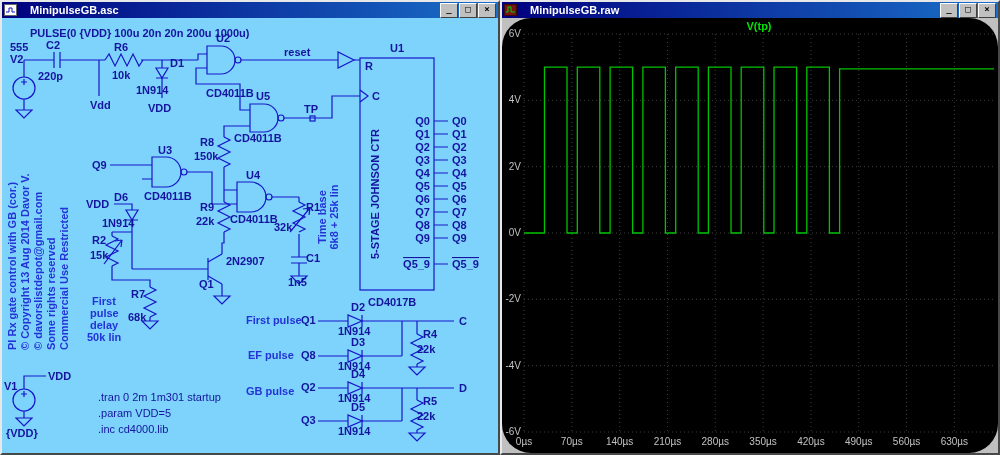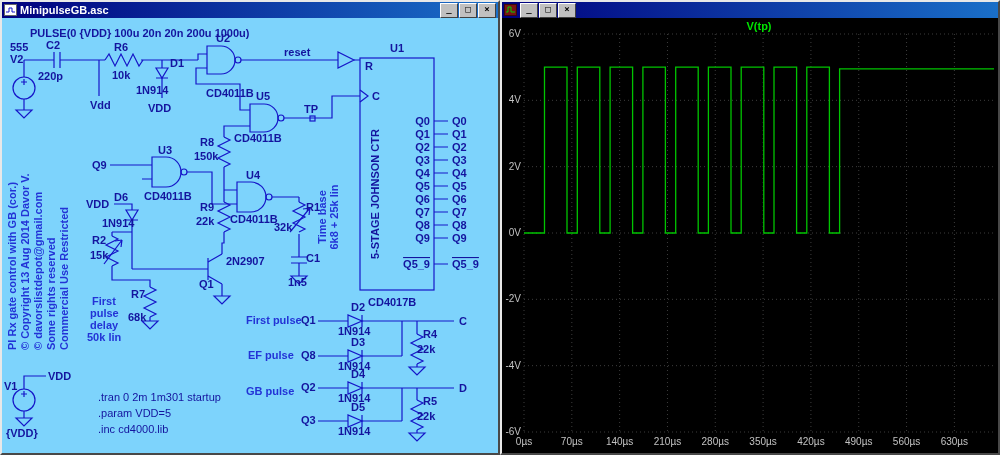--- a/index.html
+++ b/index.html
@@ -1,26 +1,26 @@
 <!DOCTYPE html>
 <html><head>
 <meta charset="utf-8">
 <style>
   html,body{margin:0;padding:0;background:#c0c0c0;}
   #screen{width:1000px;height:455px;display:flex;font-family:"Liberation Sans",sans-serif;}
   .win{box-sizing:border-box;border:2px solid;border-color:#e8e8e8 #484848 #484848 #e8e8e8;display:flex;flex-direction:column;}
   #left-win{width:500px;}
   #right-win{width:500px;}
-  .titlebar{height:16px;flex:0 0 16px;background:linear-gradient(90deg,#00007e,#1a6fc8);display:flex;align-items:center;padding:0 2px;gap:3px;}
+  .titlebar{height:16px;flex:0 0 16px;background:linear-gradient(90deg,#00007e,#1a6fc8);display:flex;align-items:center;padding:0 2px;gap:13px;}
   .title{color:#fff;font:700 11px "Liberation Sans",sans-serif;flex:1;white-space:nowrap;overflow:hidden;}
   .tb-btns{display:flex;gap:1px;}
   .tb-btn{width:16px;height:13px;background:#c0c0c0;border:1px solid;border-color:#fff #404040 #404040 #fff;font:700 9px "DejaVu Sans Mono",monospace;line-height:10px;text-align:center;color:#000;cursor:default;}
   .client{flex:1;overflow:hidden;}
   #schem-client{background:#7dd3fc;}
-  #plot-client{background:#000;}
+  #plot-client{background:#000;border-radius:29px;}
   
   .wire path,.wire circle,.wire rect,.wire line{stroke:#1616c8;fill:none;stroke-width:1.2;}
   .df{fill:#1616c8;stroke:#1616c8;stroke-width:1;}
   .qbar{stroke:#1616c8;stroke-width:2.4;fill:none;}
   text.slabel{font:700 11px "Liberation Sans",sans-serif;fill:#14149e;}
   text.slabel.c{fill:#2333d6;}
   text.slabel.d{font-weight:400;}
   text.slabel.end{text-anchor:end;}
   text.slabel.mid{text-anchor:middle;}
   text.slabel.ov{text-decoration:overline;}
@@ -239,20 +239,21 @@
       </svg>
     </div>
   </div>
 
   <div class="win" id="right-win">
     <div class="titlebar">
       <svg width="13" height="12">
         <rect x="0.5" y="0.5" width="12" height="11" fill="#7a1414" stroke="#3a0a0a"></rect>
         <path d="M2,8 L4,8 L4,3 L7,3 L7,8 L11,8" stroke="#00d000" fill="none"></path>
       </svg>
+      <span class="title">MinipulseGB.raw</span>
       <span class="tb-btns">
         <span class="tb-btn">_</span>
         <span class="tb-btn">□</span>
         <span class="tb-btn">×</span>
       </span>
     </div>
     <div class="client" id="plot-client">
       <svg id="plot-svg" width="496" height="435">
         <text class="legend" x="257" y="12">V(tp)</text>
       <line x1="22" y1="16" x2="22" y2="414" class="grid"></line>

